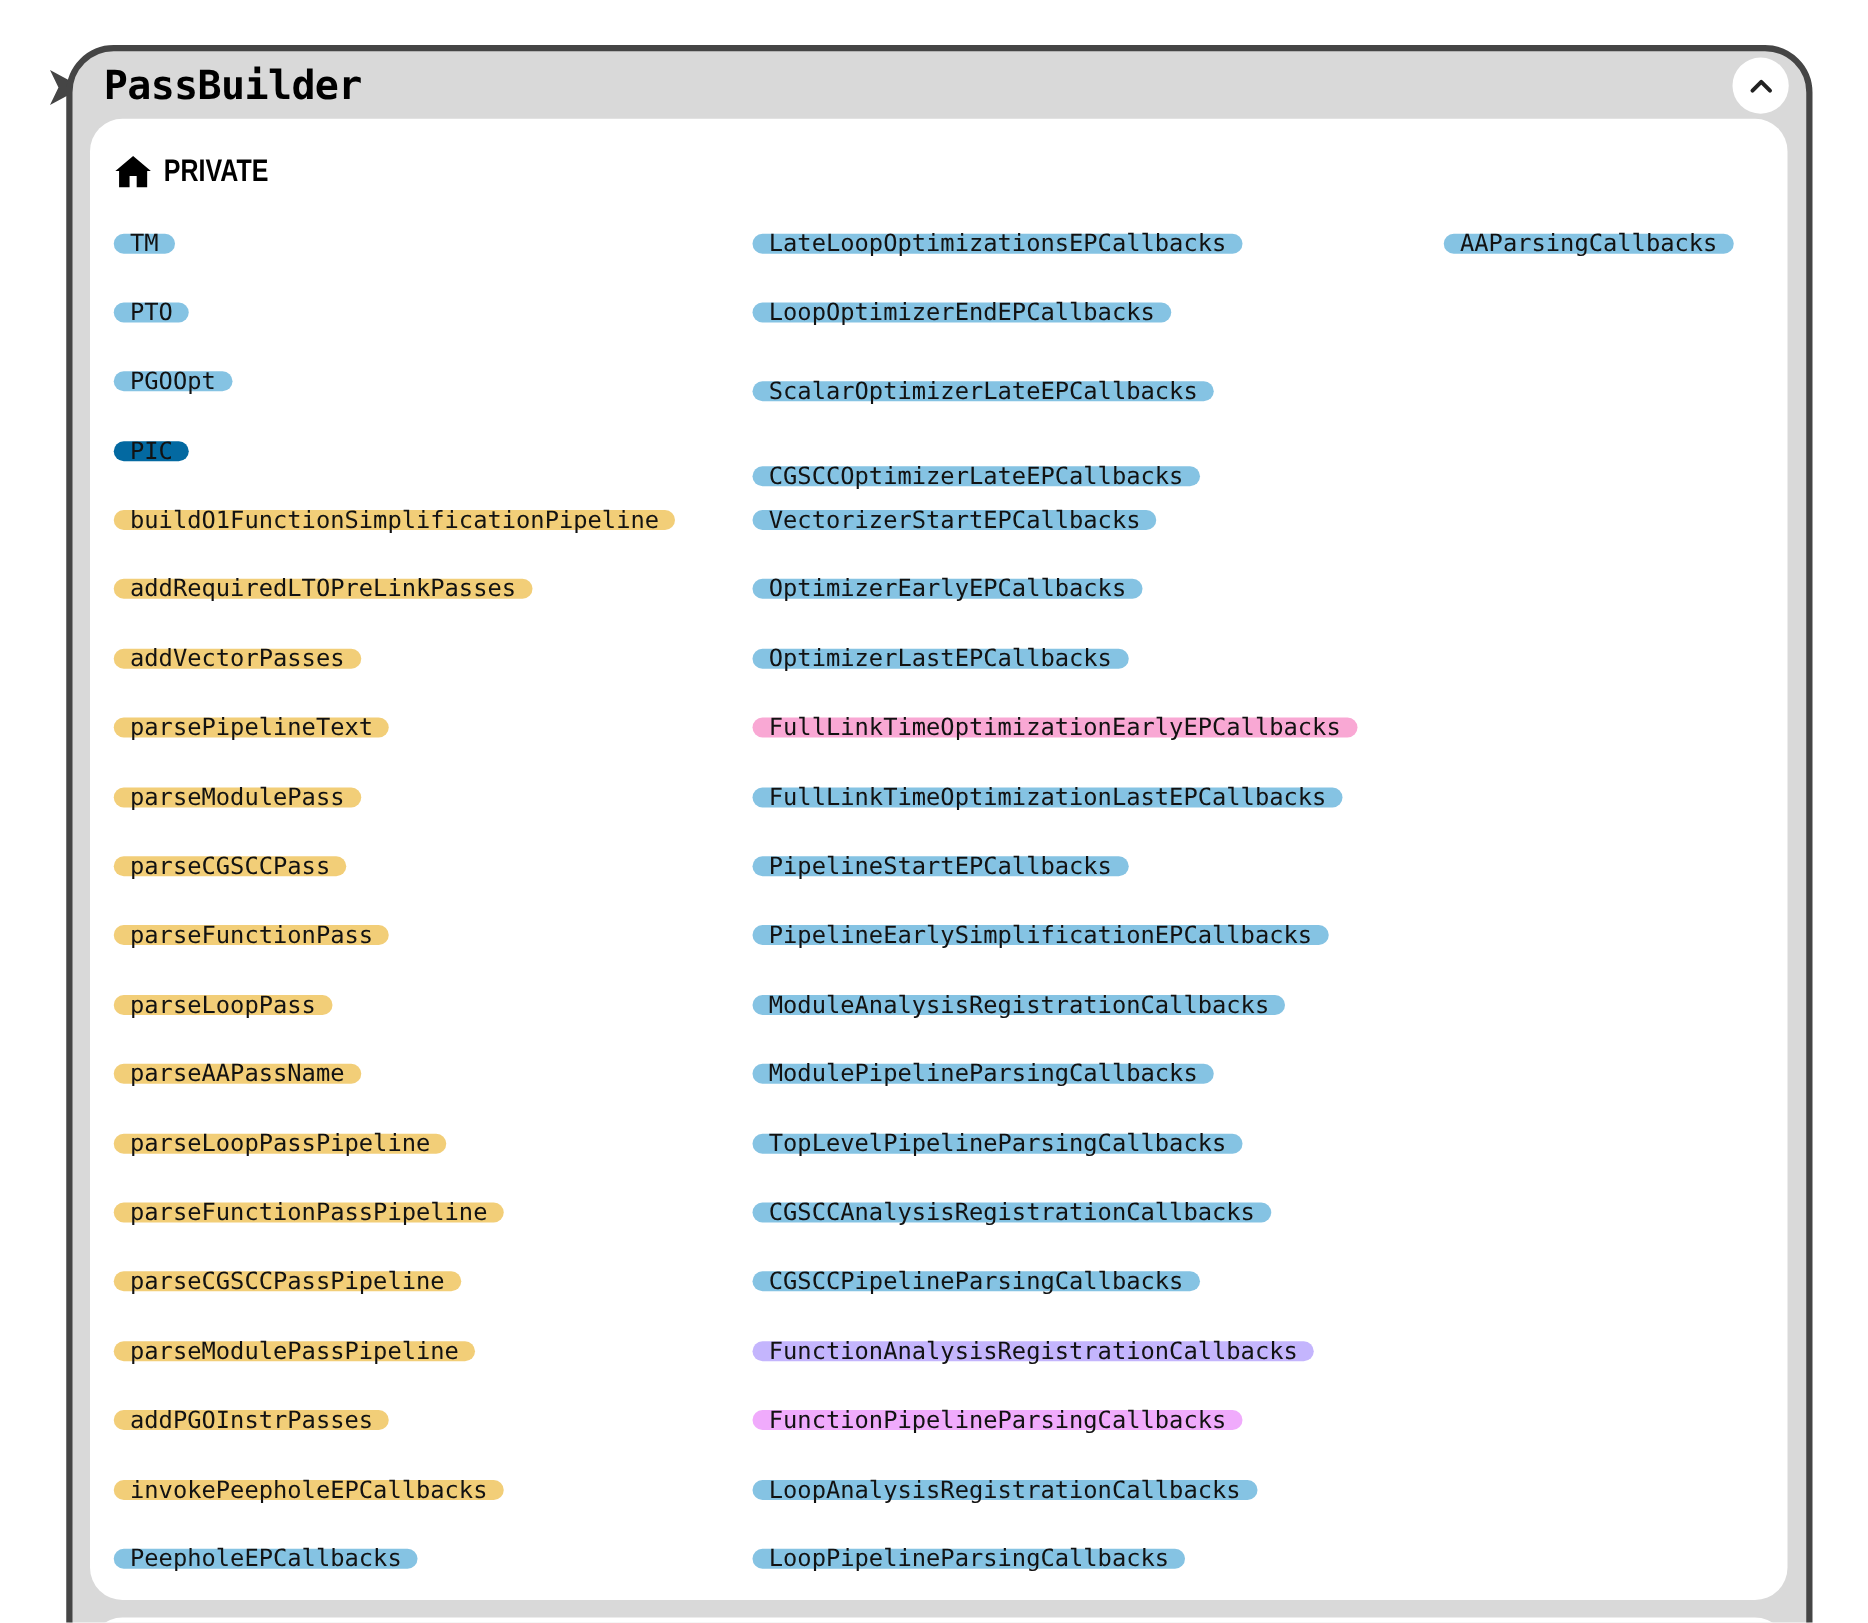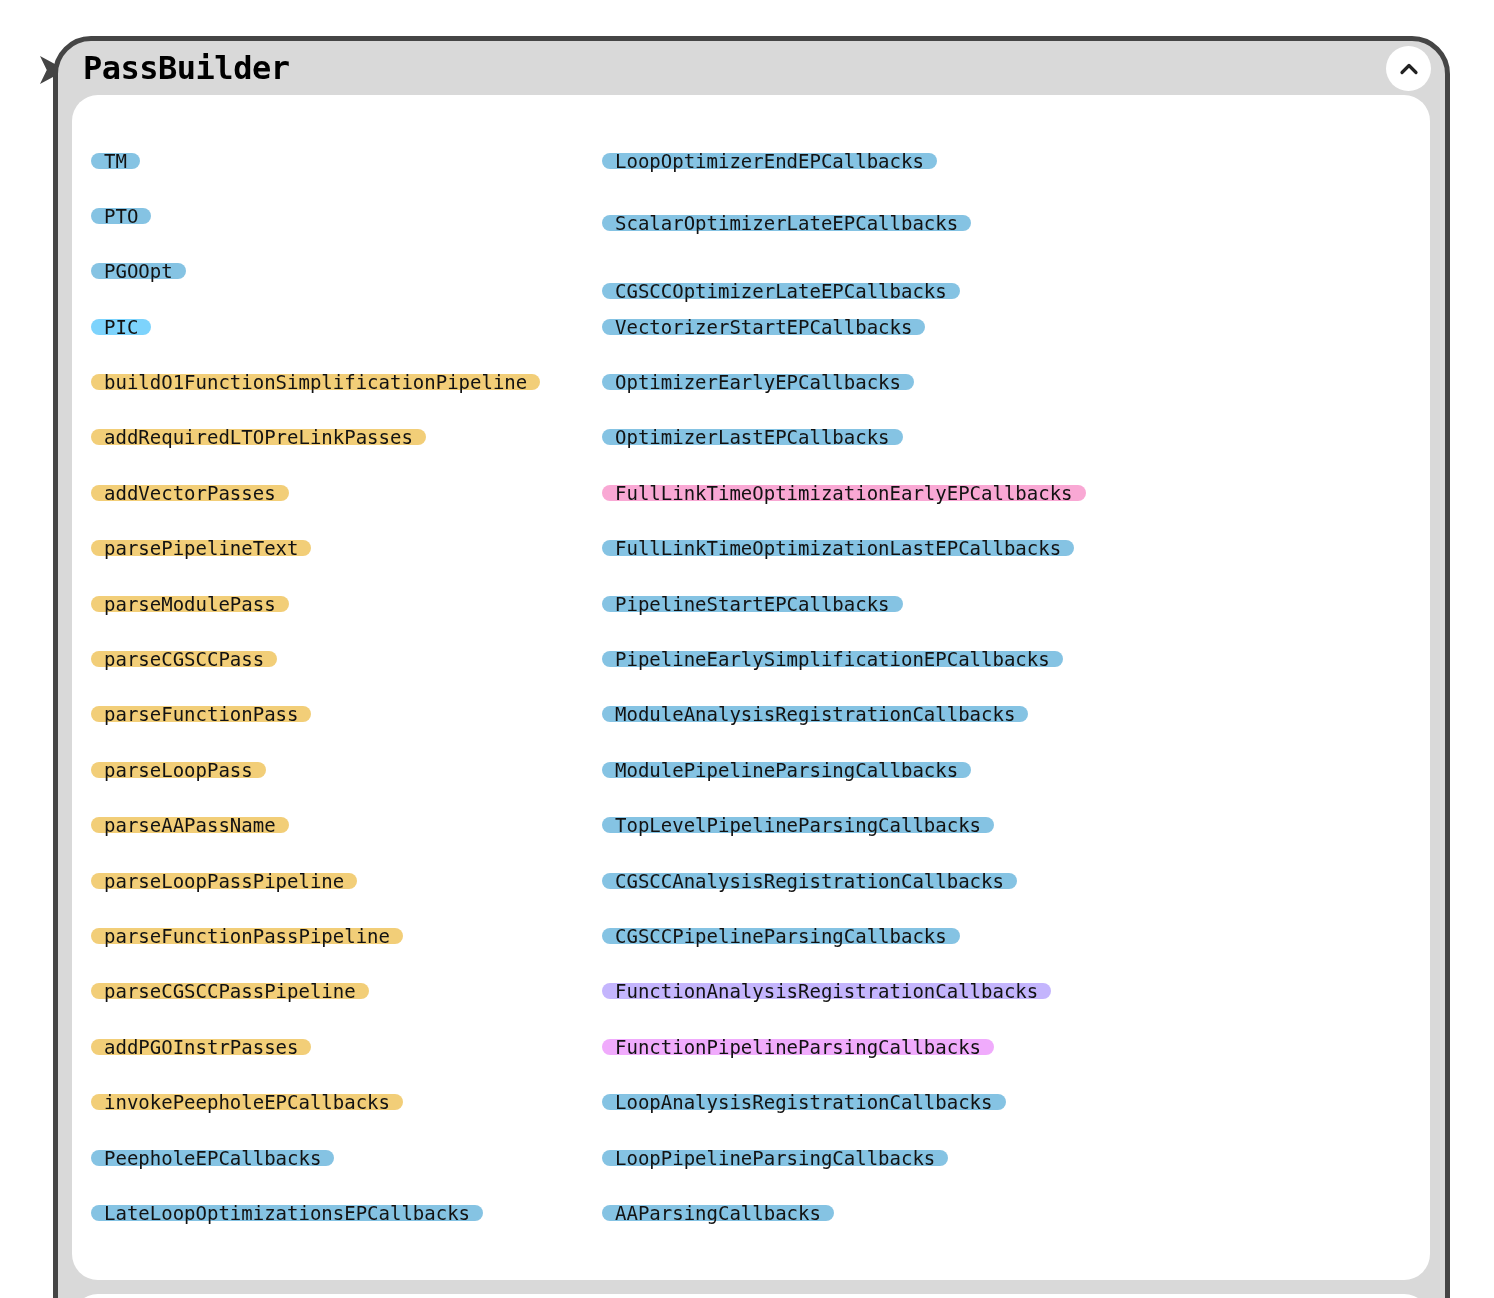--- a/index.html
+++ b/index.html
@@ -139,38 +139,47 @@
       <button class="collapse-btn">
         <span style="display:flex;">
           <svg width="26" height="26" viewBox="0 0 26 26">
             <polyline points="6 16.5 13 9.5 20 16.5" fill="none" stroke="#222222" stroke-width="3.2" stroke-linecap="round" stroke-linejoin="round"></polyline>
           </svg>
         </span>
       </button>
     </div>
 
     <div class="panel">
+      <div class="section-label">
+        <span style="display:flex;">
+          <svg width="31" height="31" viewBox="0 0 24 24" fill="#000000">
+            <path d="M12 2.2 L23 11.4 L20.7 11.4 L20.7 21.5 L14.2 21.5 L14.2 14.6 L9.8 14.6 L9.8 21.5 L3.3 21.5 L3.3 11.4 L1 11.4 Z"></path>
+          </svg>
+        </span>
+        <span class="label-text">PRIVATE</span>
+      </div>
 
       <div class="member-grid">
           <div class="pill" style="background: rgb(133, 195, 227);">TM</div>
           <div class="pill" style="background: rgb(133, 195, 227);">PTO</div>
           <div class="pill" style="background: rgb(133, 195, 227);">PGOOpt</div>
-          <div class="pill" style="background: #7dd3fc;">PIC</div>
+          <div class="pill" style="background: #0369a1;">PIC</div>
           <div class="pill" style="background: rgb(242, 206, 120);">buildO1FunctionSimplificationPipeline</div>
           <div class="pill" style="background: rgb(242, 206, 120);">addRequiredLTOPreLinkPasses</div>
           <div class="pill" style="background: rgb(242, 206, 120);">addVectorPasses</div>
           <div class="pill" style="background: rgb(242, 206, 120);">parsePipelineText</div>
           <div class="pill" style="background: rgb(242, 206, 120);">parseModulePass</div>
           <div class="pill" style="background: rgb(242, 206, 120);">parseCGSCCPass</div>
           <div class="pill" style="background: rgb(242, 206, 120);">parseFunctionPass</div>
           <div class="pill" style="background: rgb(242, 206, 120);">parseLoopPass</div>
           <div class="pill" style="background: rgb(242, 206, 120);">parseAAPassName</div>
           <div class="pill" style="background: rgb(242, 206, 120);">parseLoopPassPipeline</div>
           <div class="pill" style="background: rgb(242, 206, 120);">parseFunctionPassPipeline</div>
           <div class="pill" style="background: rgb(242, 206, 120);">parseCGSCCPassPipeline</div>
+          <div class="pill" style="background: rgb(242, 206, 120);">parseModulePassPipeline</div>
           <div class="pill" style="background: rgb(242, 206, 120);">addPGOInstrPasses</div>
           <div class="pill" style="background: rgb(242, 206, 120);">invokePeepholeEPCallbacks</div>
           <div class="pill" style="background: rgb(133, 195, 227);">PeepholeEPCallbacks</div>
           <div class="pill" style="background: rgb(133, 195, 227);">LateLoopOptimizationsEPCallbacks</div>
           <div class="pill" style="background: rgb(133, 195, 227);">LoopOptimizerEndEPCallbacks</div>
           <div class="pill" style="background: rgb(133, 195, 227); margin-top: 15px;">ScalarOptimizerLateEPCallbacks</div>
           <div class="pill" style="background: rgb(133, 195, 227); margin-top: 40px;">CGSCCOptimizerLateEPCallbacks</div>
           <div class="pill" style="background: rgb(133, 195, 227);">VectorizerStartEPCallbacks</div>
           <div class="pill" style="background: rgb(133, 195, 227);">OptimizerEarlyEPCallbacks</div>
           <div class="pill" style="background: rgb(133, 195, 227);">OptimizerLastEPCallbacks</div>

